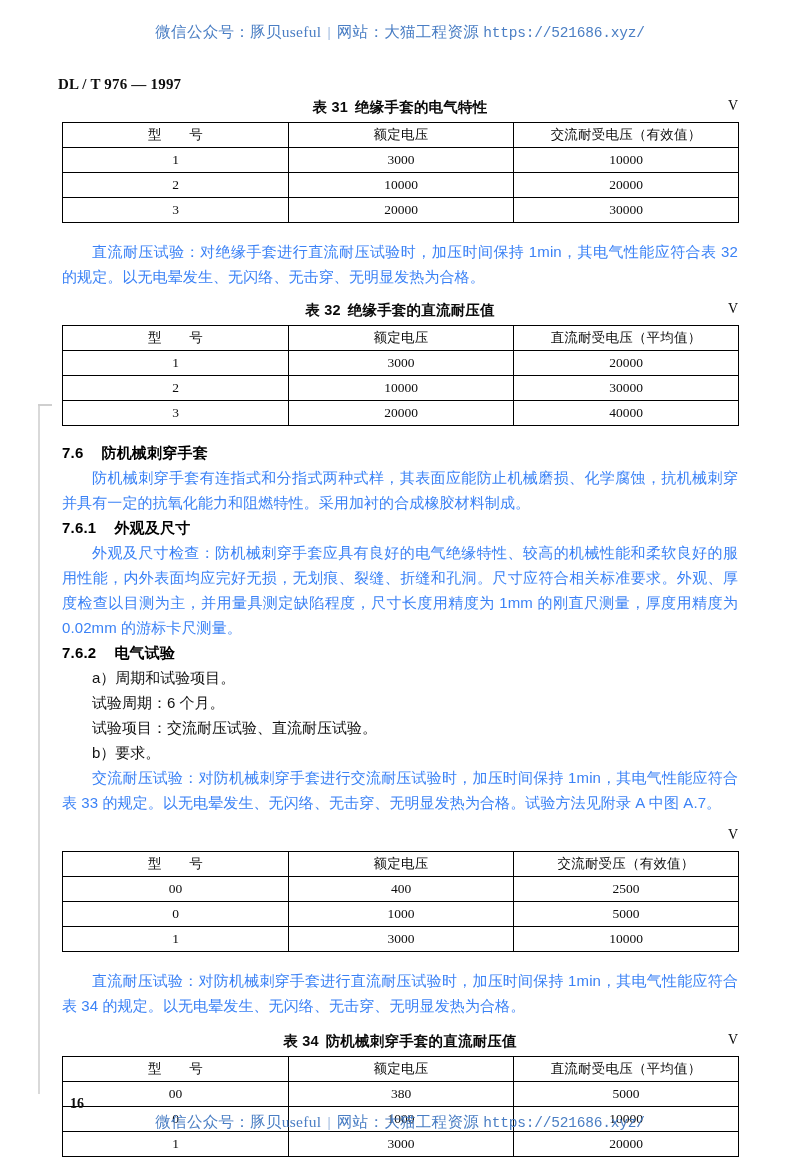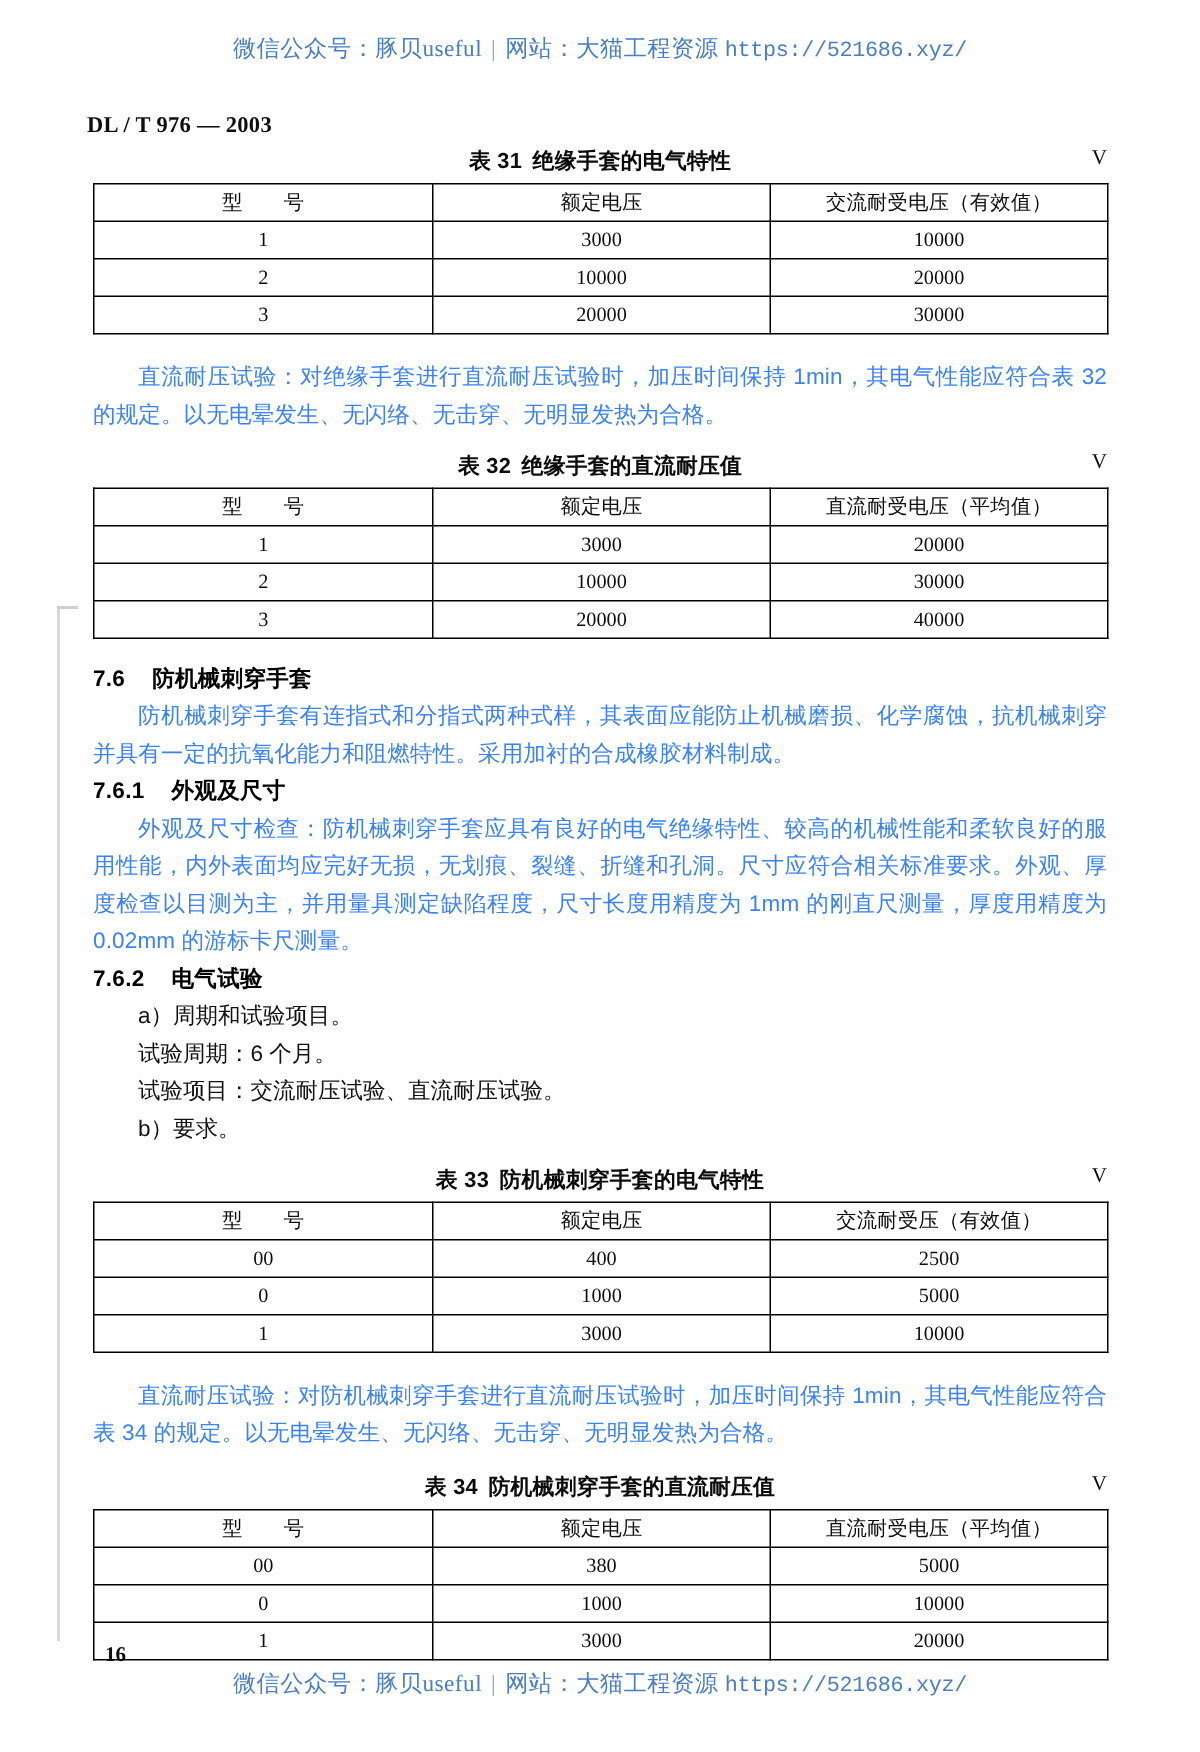--- a/index.html
+++ b/index.html
@@ -188,21 +188,21 @@
 
 <div class="page">
 
   <div class="watermark watermark-top">
     <span>微信公众号：豚贝useful</span><span class="sep">|</span><span>网站：大猫工程资源</span> <span class="url">https://521686.xyz/</span>
   </div>
 
   <div class="scan-edge"></div>
   <div class="scan-edge-top"></div>
 
-  <div class="doc-code">DL / T 976 — 2003</div>
+  <div class="doc-code">DL / T 976 — 1997</div>
 
   <div class="content">
 
     <div class="table-block">
       <div class="table-caption-row">
         <div class="table-caption">
           <span class="tnum">表 31</span><span>绝缘手套的电气特性</span>
         </div>
         <div class="table-unit">V</div>
       </div>
@@ -298,28 +298,26 @@
     <p class="body indent2">外观及尺寸检查：防机械刺穿手套应具有良好的电气绝缘特性、较高的机械性能和柔软良好的服用性能，内外表面均应完好无损，无划痕、裂缝、折缝和孔洞。尺寸应符合相关标准要求。外观、厚度检查以目测为主，并用量具测定缺陷程度，尺寸长度用精度为 1mm 的刚直尺测量，厚度用精度为 0.02mm 的游标卡尺测量。</p>
 
     <h3 class="section">
       <span class="num">7.6.2</span><span>电气试验</span>
     </h3>
     <p class="sub-item">a）周期和试验项目。</p>
     <p class="sub-item">试验周期：6 个月。</p>
     <p class="sub-item">试验项目：交流耐压试验、直流耐压试验。</p>
     <p class="sub-item">b）要求。</p>
 
+    <p class="body indent2">交流耐压试验：对防机械刺穿手套进行交流耐压试验时，加压时间保持 1min，其电气性能应符合表 33 的规定。以无电晕发生、无闪络、无击穿、无明显发热为合格。试验方法见附录 A 中图 A.7。</p>
 
     <div class="sp-12"></div>
 
     <div class="table-block">
       <div class="table-caption-row">
-        <div class="table-caption">
-          <span class="tnum">表 33</span><span>防机械刺穿手套的电气特性</span>
-        </div>
         <div class="table-unit">V</div>
       </div>
       <table class="spec">
         <colgroup>
             <col class="c1">
             <col class="c2">
             <col class="c3">
           </colgroup>
         <thead>
           <tr>

